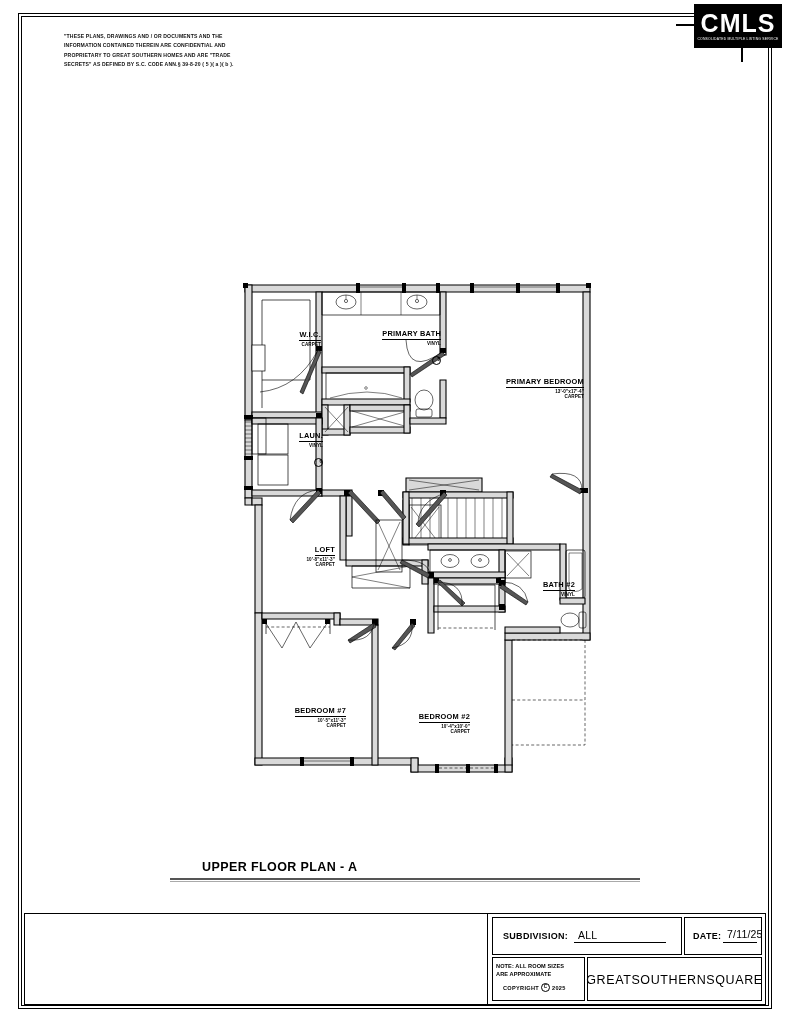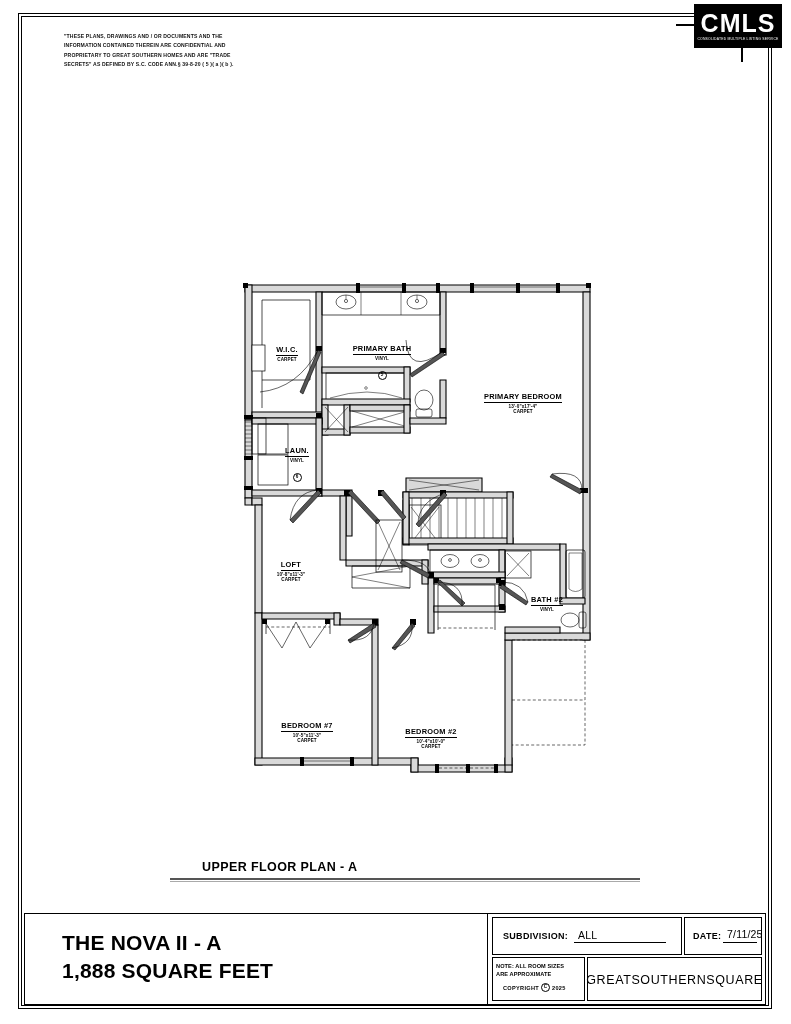--- a/index.html
+++ b/index.html
@@ -45,21 +45,21 @@
   .nova{position:absolute;left:62px;top:929px;font-size:21px;font-weight:700;letter-spacing:.2px;line-height:1.34;}
 
   .note-txt{position:absolute;font-size:5.6px;font-weight:700;line-height:1.45;letter-spacing:.1px;}
   .copy-txt{position:absolute;font-size:5.6px;font-weight:700;letter-spacing:.3px;display:flex;align-items:center;gap:2px;}
   .cmark{display:inline-block;width:7px;height:7px;border:.8px solid #000;border-radius:50%;font-size:4.6px;line-height:6px;text-align:center;}
 
   .gsh{position:absolute;left:587px;top:958px;width:175px;height:44px;display:flex;flex-direction:row;align-items:center;justify-content:center;
     font-size:12.5px;letter-spacing:.6px;line-height:1.18;font-family:"Liberation Sans",sans-serif;font-weight:400;}
 
   
-  .rlbl{position:absolute;text-align:center;line-height:1.22;margin-top:15px;}
+  .rlbl{position:absolute;text-align:right;line-height:1.22;}
   .rname{font-size:7.4px;font-weight:700;letter-spacing:.25px;border-bottom:.9px solid #000;display:inline-block;padding-bottom:.5px;}
   .rdim{font-size:4.6px;font-weight:700;letter-spacing:.1px;}
   .rfin{font-size:4.6px;font-weight:700;letter-spacing:.1px;}
   .rnum{font-size:4.6px;font-weight:700;display:inline-block;width:7px;height:7px;border:.7px solid #000;border-radius:50%;line-height:6.6px;}
 </style>
 </head>
 <body>
 
 <div id="sheet">
 
@@ -353,21 +353,21 @@
     <div class="rfin">VINYL</div>
     <div class="rnum">5</div>
   </div>
 
   <div class="rlbl" style="left:271px;top:423px;width:52px;">
     <div class="rname">LAUN.</div>
     <div class="rfin">VINYL</div>
     <div class="rnum">6</div>
   </div>
 
-  <div class="rlbl" style="left:257px;top:537px;width:68px;">
+  <div class="rlbl" style="left:267px;top:537px;width:68px;">
     <div class="rname">LOFT</div>
     <div class="rdim">10'-8"x11'-3"</div>
     <div class="rfin">CARPET</div>
   </div>
 
   <div class="rlbl" style="left:519px;top:572px;width:56px;">
     <div class="rname">BATH #2</div>
     <div class="rfin">VINYL</div>
   </div>
 
@@ -383,24 +383,20 @@
     <div class="rfin">CARPET</div>
   </div>
 
   <div class="plan-title">UPPER FLOOR PLAN - A</div>
   <div class="plan-title-rule"></div>
   <div class="plan-title-rule2"></div>
 
   <div class="tb tb-outer"></div>
   <div class="tb-vsplit"></div>
 
-  <div class="nova">
-    <div>THE NOVA II - A</div>
-    <div>1,888 SQUARE FEET</div>
-  </div>
 
   <div class="tb sub-cell"></div>
   <div class="lbl" style="left:503px;top:931px;">SUBDIVISION:</div>
   <div class="val" style="left:578px;top:929px;">ALL</div>
   <div class="uline" style="left:574px;top:942px;width:92px;"></div>
 
   <div class="tb date-cell"></div>
   <div class="lbl" style="left:693px;top:931px;">DATE:</div>
   <div class="val" style="left:727px;top:928px;">7/11/25</div>
   <div class="uline" style="left:723px;top:942px;width:34px;"></div>

